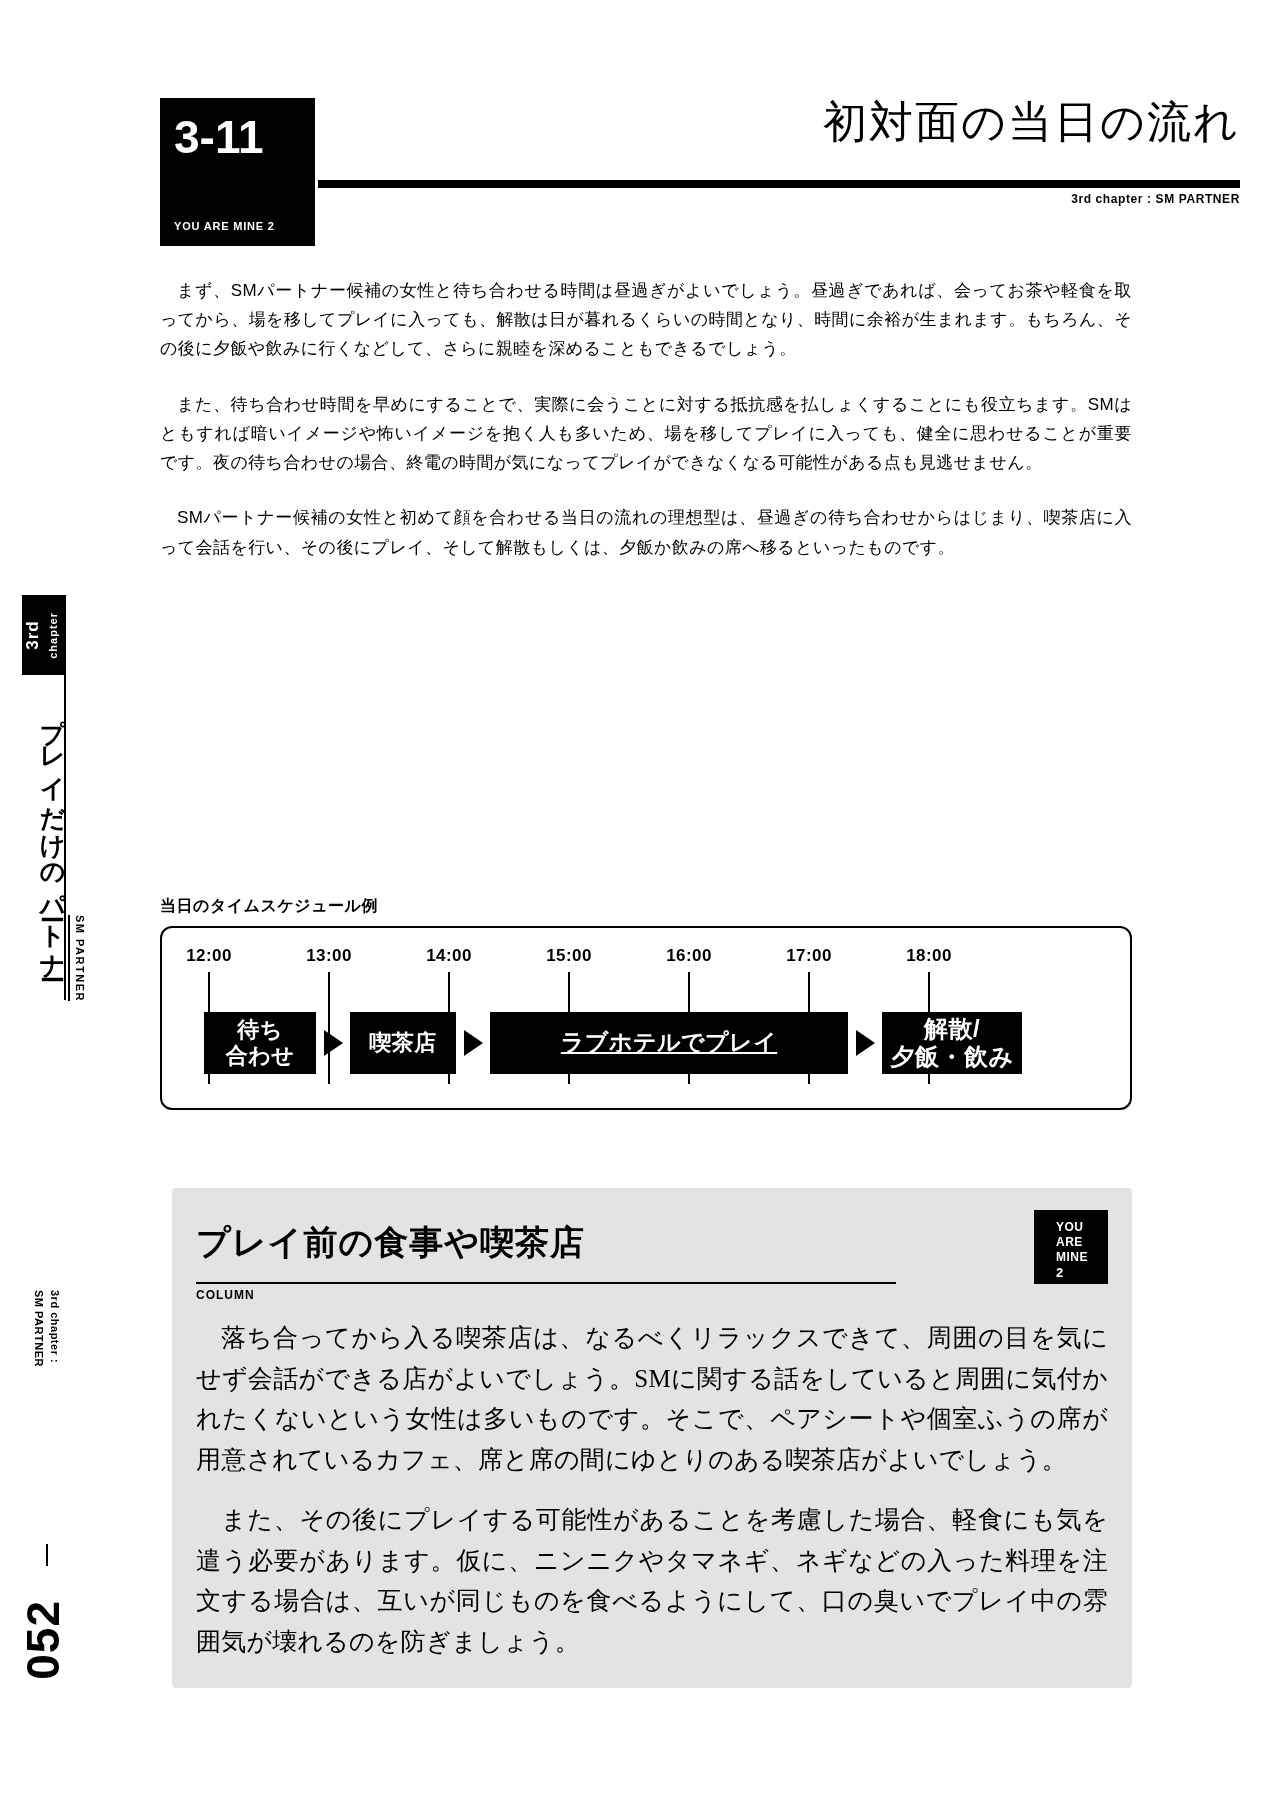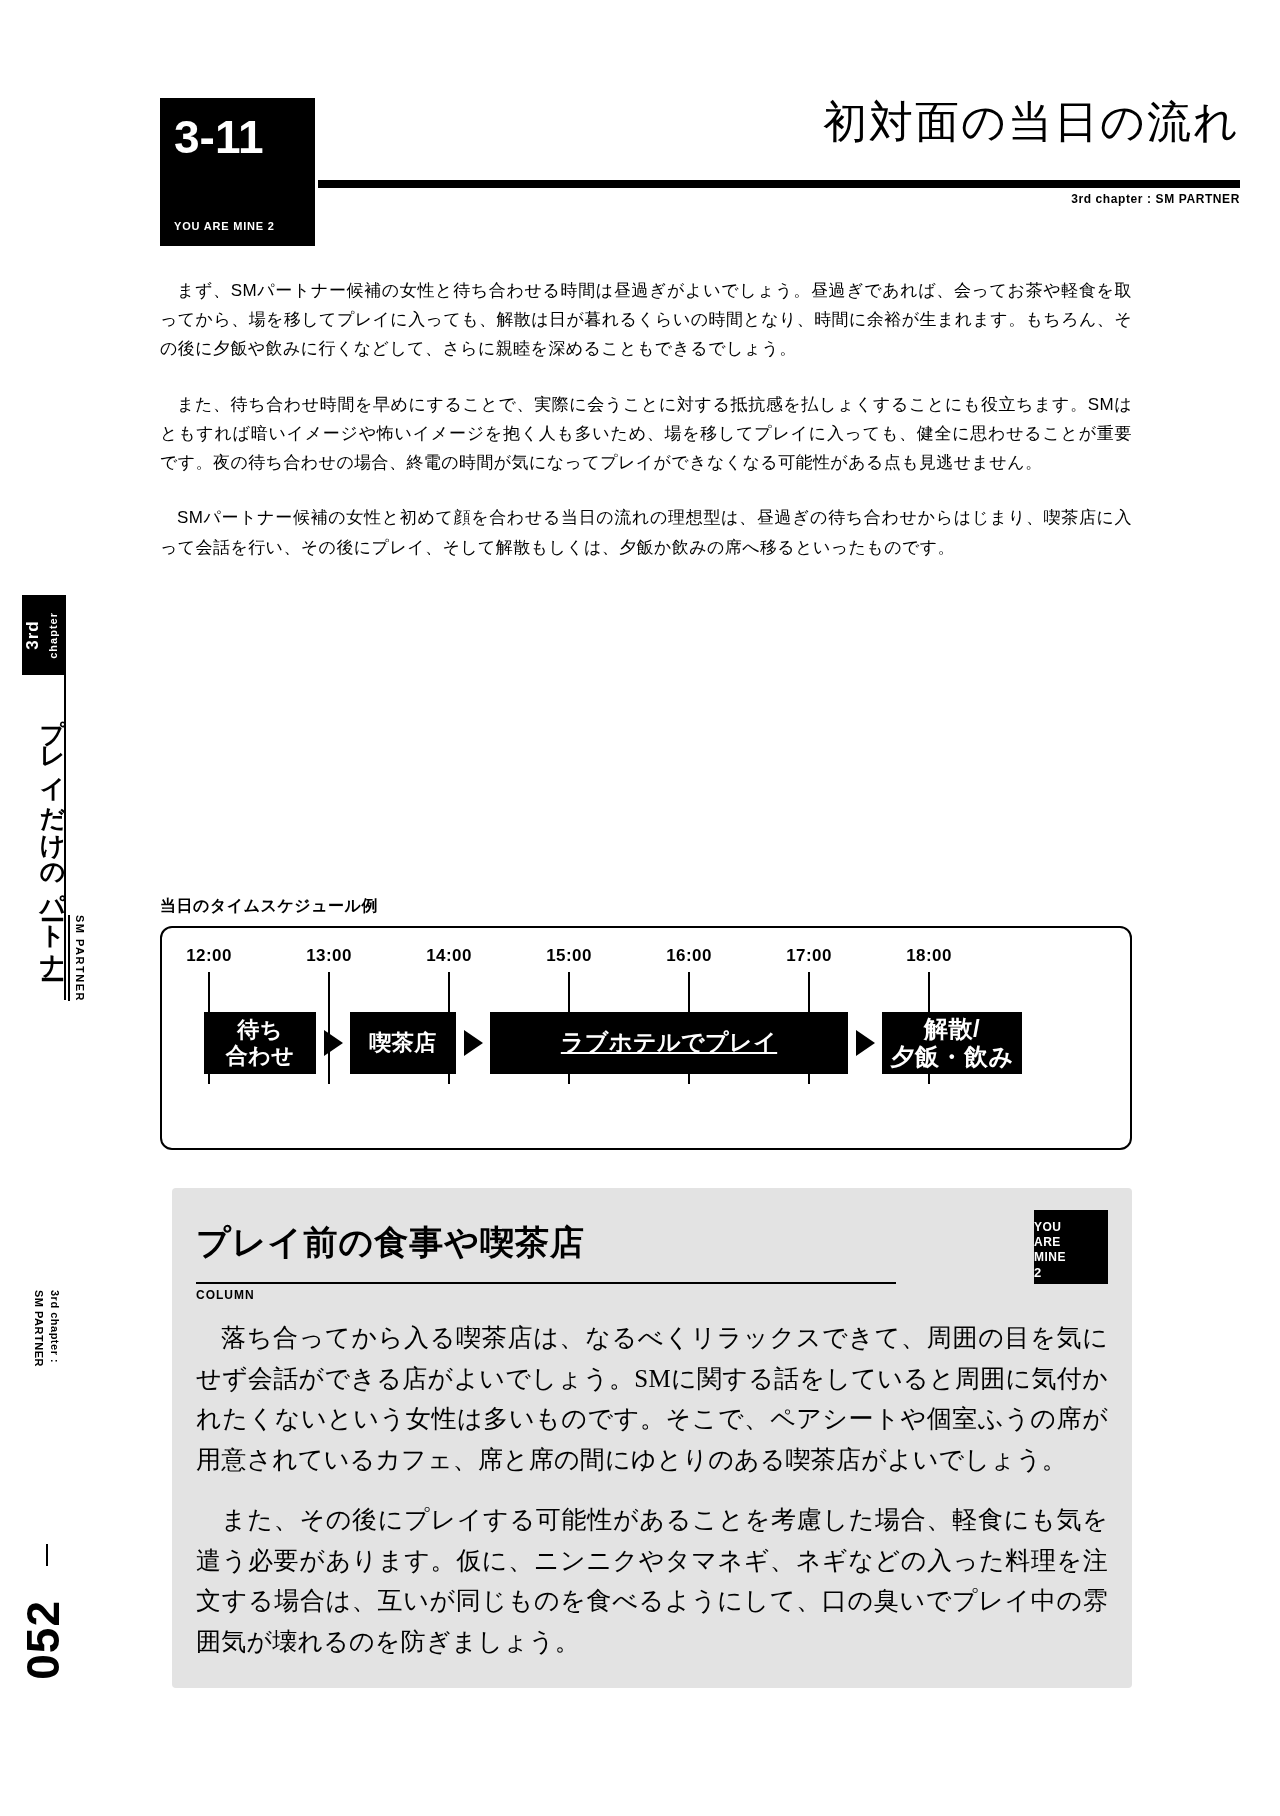--- a/index.html
+++ b/index.html
@@ -222,21 +222,21 @@
     text-align: left;
     font-size: 16px;
     font-weight: bold;
     letter-spacing: 0.5px;
   }
   .schedule {
     position: absolute;
     left: 160px;
     top: 926px;
     width: 972px;
-    height: 224px;
+    height: 184px;
     border: 2px solid #000000;
     border-radius: 12px;
     background: #ffffff;
   }
   .sched-inner {
     position: absolute;
     inset: 0;
   }
   .tick {
     position: absolute;
@@ -313,21 +313,21 @@
     position: absolute;
     right: 24px;
     top: 22px;
     width: 74px;
     height: 74px;
     background: #000000;
     color: #ffffff;
     font-size: 12px;
     font-weight: bold;
     line-height: 1.25;
-    padding: 10px 0 0 0;
+    padding: 10px 0 0 22px;
     letter-spacing: 0.5px;
   }
   .col-badge .big {
     font-size: 13px;
   }
   .col-body {
     position: absolute;
     left: 24px;
     right: 24px;
     top: 126px;

